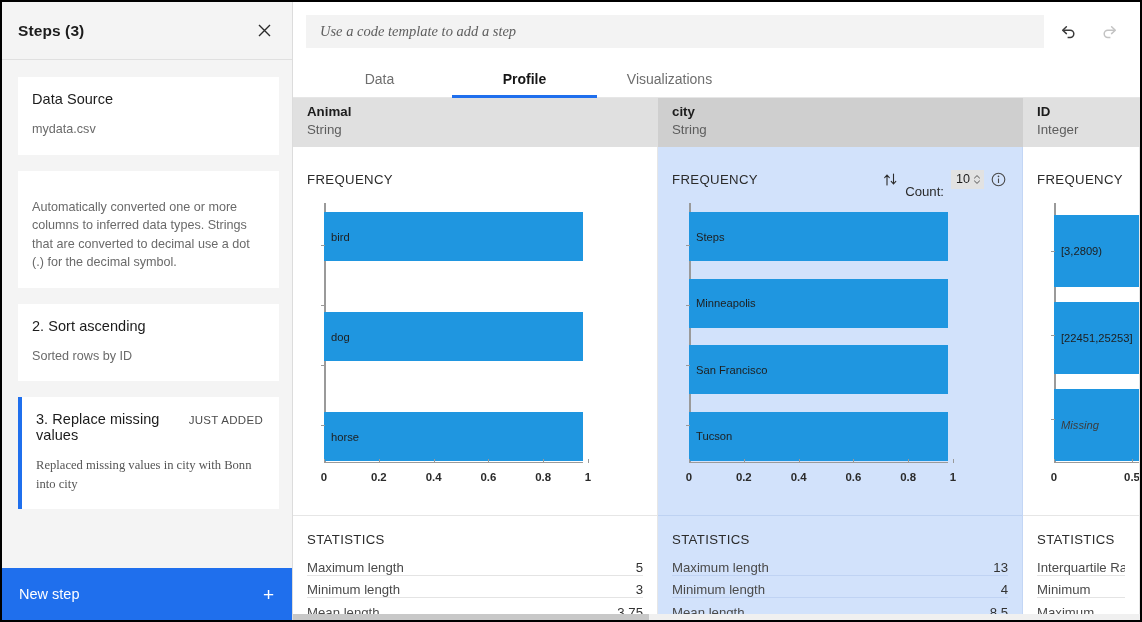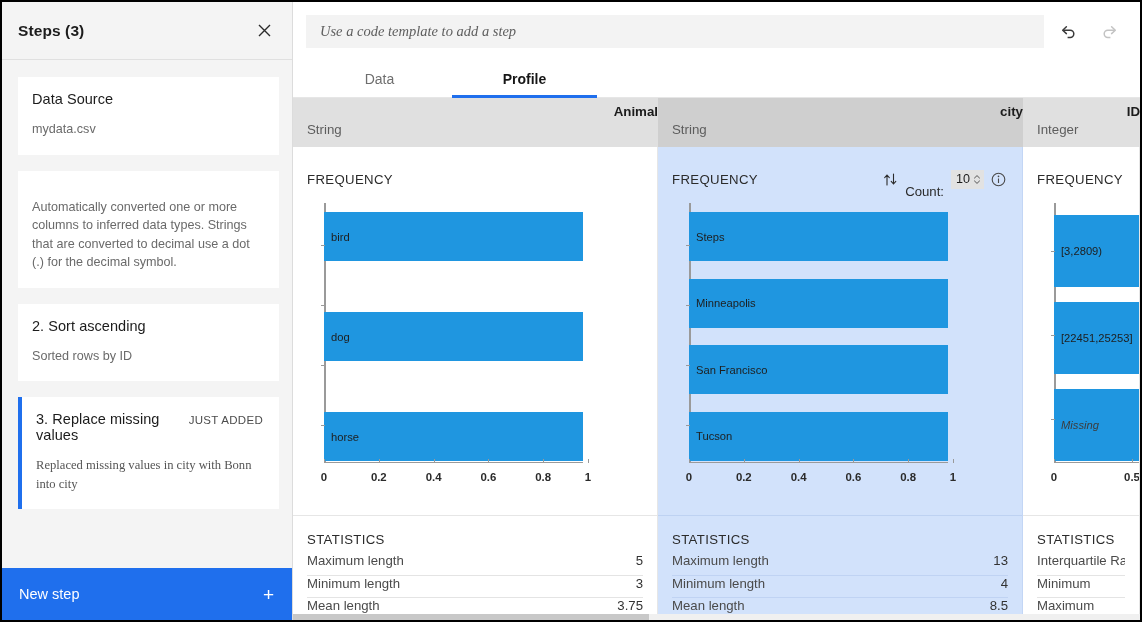--- a/index.html
+++ b/index.html
@@ -201,21 +201,20 @@
     background: #e0e0e0;
     overflow: hidden;
   }
   .col-head.selected { background: #cfcfcf; }
   .col-head .cname {
     font-size: 13.3px;
     font-weight: bold;
     color: #1c1c1c;
     line-height: 1.35;
     white-space: nowrap;
-    text-align: right;
   }
   .col-head .ctype {
     font-size: 13.3px;
     color: #5d5d5d;
     line-height: 1.35;
     white-space: nowrap;
   }
 
   
   .profile-body {
@@ -346,21 +345,21 @@
   }
   .col.selected .stats { border-top-color: #bed2f2; }
   .stats-title {
     font-size: 13.2px;
     color: #2b2b2b;
     letter-spacing: .35px;
     margin-bottom: 6px;
   }
   .stat-row {
     display: flex;
-    align-items: flex-start;
+    align-items: flex-end;
     height: 22.5px;
     border-bottom: 1px solid #e4e4e4;
     font-size: 13.2px;
     color: #4a4a4a;
     white-space: nowrap;
     overflow: hidden;
   }
   .col.selected .stat-row { border-bottom-color: #c0d3f3; }
   .stat-val { margin-left: auto; color: #333; }
 
@@ -444,20 +443,21 @@
         <svg width="17" height="15" viewBox="0 0 17 15" aria-hidden="true">
           <path d="M13.4 6.2 H6.8 a3.6 3.6 0 0 0 0 7.2 H9.4" stroke="#c3c3c3" stroke-width="1.5" fill="none"></path>
           <path d="M10.6 2.8 L14.3 6.25 L10.6 9.6" stroke="#c3c3c3" stroke-width="1.5" fill="none" stroke-linejoin="round" stroke-linecap="round"></path>
         </svg>
       </div>
     </div>
 
     <div class="tabs">
       <div class="tab">Data</div>
       <div class="tab active">Profile</div>
+      <div class="tab">Visualizations</div>
     </div>
 
     <div class="col-heads">
       <div class="col-head" style="flex:0 0 365px">
         <div class="cname">Animal</div>
         <div class="ctype">String</div>
       </div>
       <div class="col-head selected" style="flex:0 0 365px">
         <div class="cname">city</div>
         <div class="ctype">String</div>

